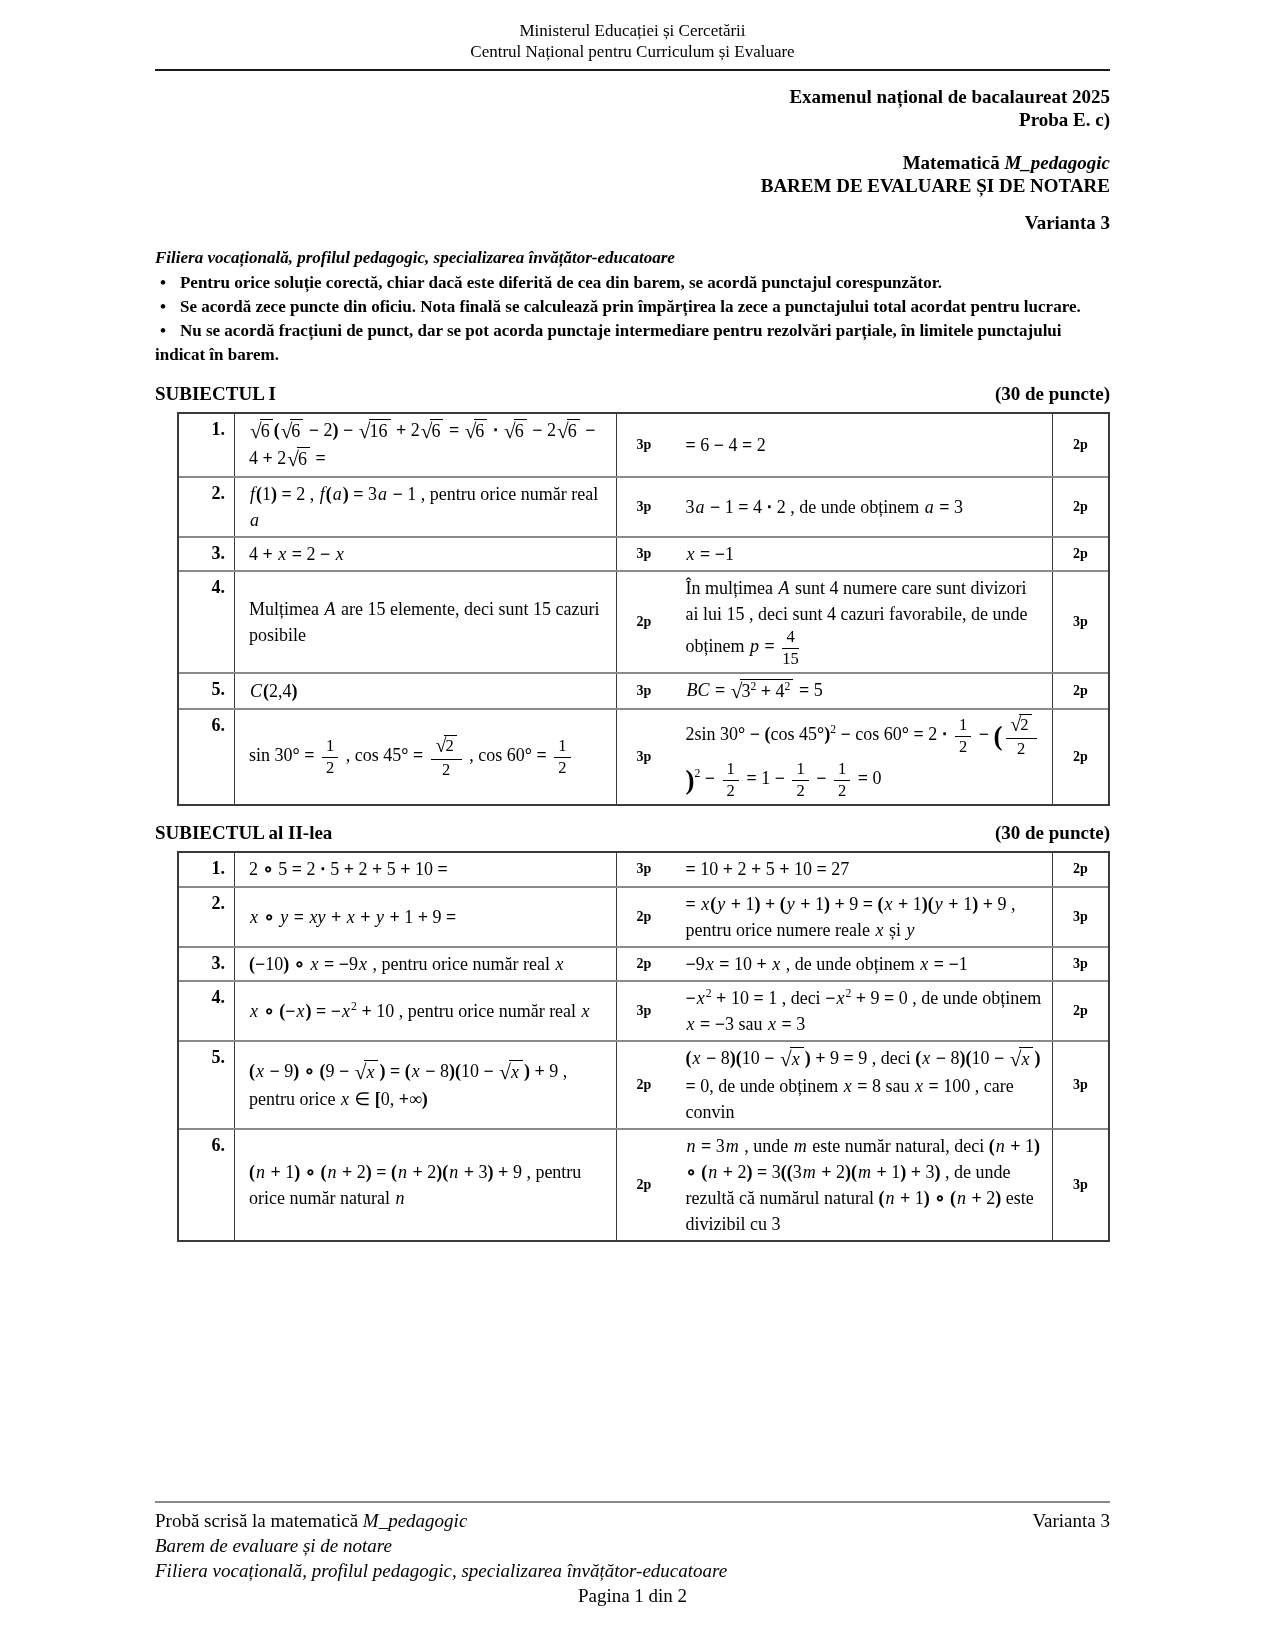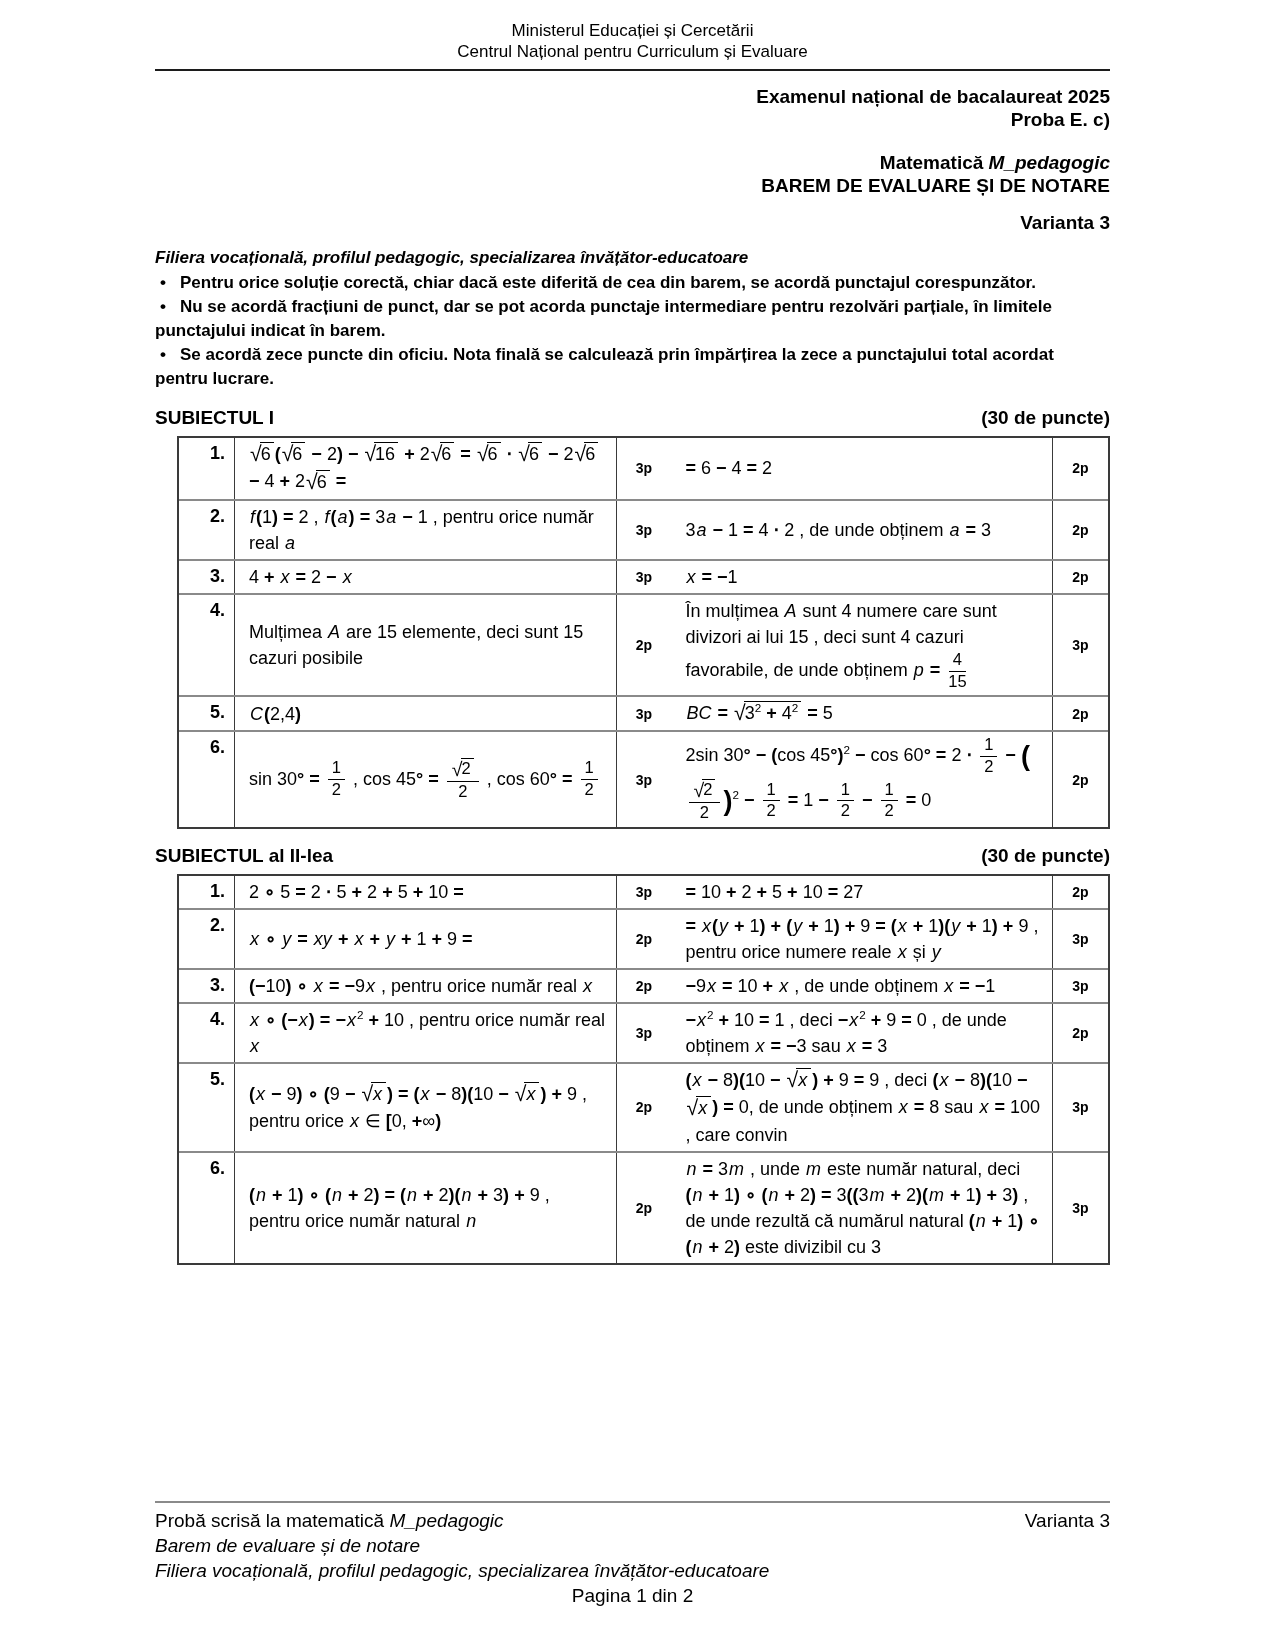--- a/index.html
+++ b/index.html
@@ -1,18 +1,18 @@
 <!DOCTYPE html>
 <html lang="ro"><head>
 <meta charset="utf-8">
 <style>
   html,body{margin:0;padding:0;background:#e8e8e8;}
   .page{
     position:relative;width:1275px;height:1650px;margin:0 auto;background:#ffffff;
-    color:#000;font-family:Liberation Sans, sans-serif;overflow:hidden;
+    color:#000;font-family:Liberation Serif, serif;overflow:hidden;
   }
   .content{padding:20px 165px 0 155px;}
   
   .org{text-align:center;font-size:17px;line-height:21px;}
   .hrule{border-top:2px solid #1c1c1c;margin-top:7px;}
   
   .tblock{text-align:right;font-weight:bold;}
   .t1{font-size:19px;line-height:23px;}
   .mt14{margin-top:14px;}
   .mt20{margin-top:20px;}
@@ -67,22 +67,22 @@
       <div class="t1">Proba E. c)</div>
       <div class="t1 mt20"><span>Matematică</span> <i>M_pedagogic</i></div>
       <div class="t1">BAREM DE EVALUARE ȘI DE NOTARE</div>
     </div>
 
     <div class="variant">Varianta 3</div>
     <div class="filiera">Filiera vocațională, profilul pedagogic, specializarea învățător-educatoare</div>
 
     <div class="bullets">
       <div class="bullet"><span class="dot">•</span><span>Pentru orice soluție corectă, chiar dacă este diferită de cea din barem, se acordă punctajul corespunzător.</span></div>
+      <div class="bullet"><span class="dot">•</span><span>Se acordă zece puncte din oficiu. Nota finală se calculează prin împărțirea la zece a punctajului total acordat pentru lucrare.</span></div>
       <div class="bullet"><span class="dot">•</span><span>Nu se acordă fracțiuni de punct, dar se pot acorda punctaje intermediare pentru rezolvări parțiale, în limitele punctajului indicat în barem.</span></div>
-      <div class="bullet"><span class="dot">•</span><span>Se acordă zece puncte din oficiu. Nota finală se calculează prin împărțirea la zece a punctajului total acordat pentru lucrare.</span></div>
     </div>
 
     <div class="sec-head">
       <span>SUBIECTUL I</span>
       <span>(30 de puncte)</span>
     </div>
     <div class="score-table">
         <div class="prob">
           <div class="num">1.</div>
           <div class="lines">

